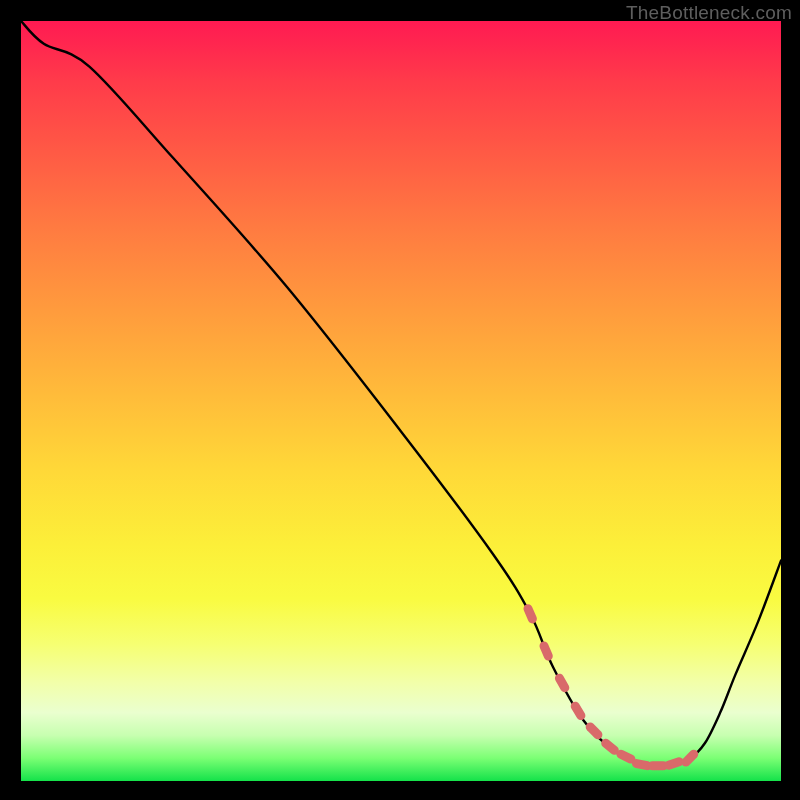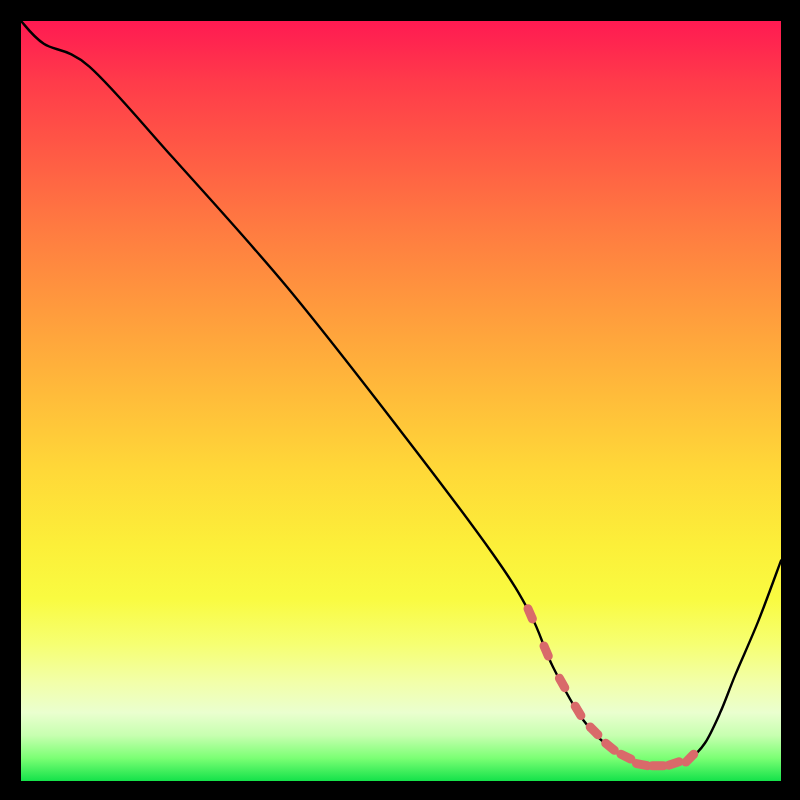--- a/index.html
+++ b/index.html
@@ -60,20 +60,21 @@
     color: #5e5e5e;
     font-size: 19px;
     letter-spacing: 0.2px;
     user-select: none;
   }
 </style>
 </head>
 <body>
 
 <div class="stage">
+  <div class="watermark">TheBottleneck.com</div>
 
   <div class="plot-area">
     <div class="gradient-bg"></div>
     <svg class="curve" viewBox="0 0 760 760" preserveAspectRatio="none">
       <path d="M 0.0 0.0 C 3.8 3.8, 11.4 15.2, 22.8 22.8 C 34.2 30.4, 46.9 26.6, 68.4 45.6 C 89.9 64.6, 119.1 100.1, 152.0 136.8 C 184.9 173.5, 228.0 220.4, 266.0 266.0 C 304.0 311.6, 345.8 366.1, 380.0 410.4 C 414.2 454.7, 449.7 501.6, 471.2 532.0 C 492.7 562.4, 499.1 573.8, 509.2 592.8 C 519.3 611.8, 523.1 628.3, 532.0 646.0 C 540.9 663.7, 552.3 685.3, 562.4 699.2 C 572.5 713.1, 582.7 722.0, 592.8 729.6 C 602.9 737.2, 614.3 742.3, 623.2 744.8 C 632.1 747.3, 638.4 746.1, 646.0 744.8 C 653.6 743.5, 662.5 741.0, 668.8 737.2 C 675.1 733.4, 678.9 729.6, 684.0 722.0 C 689.1 714.4, 694.1 703.0, 699.2 691.6 C 704.3 680.2, 708.1 668.8, 714.4 653.6 C 720.7 638.4, 729.6 619.4, 737.2 600.4 C 744.8 581.4, 756.2 549.7, 760.0 539.6" fill="none" stroke="#000" stroke-width="2.4" stroke-linecap="round" stroke-linejoin="round"></path>
       <g stroke="#d96a6a" stroke-width="9" stroke-linecap="round">
           <line x1="507.0" y1="587.7" x2="511.4" y2="597.9"></line>
           <line x1="523.0" y1="625.0" x2="527.3" y2="635.1"></line>
           <line x1="538.4" y1="657.2" x2="543.8" y2="666.7"></line>
           <line x1="554.2" y1="685.2" x2="559.9" y2="694.6"></line>

